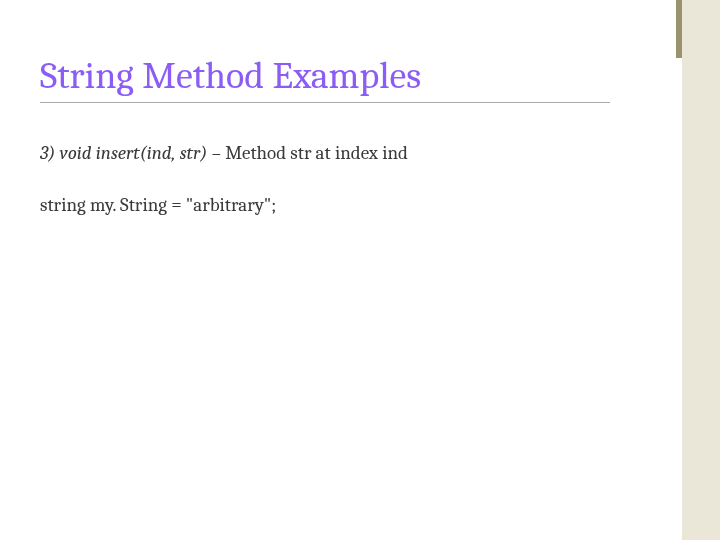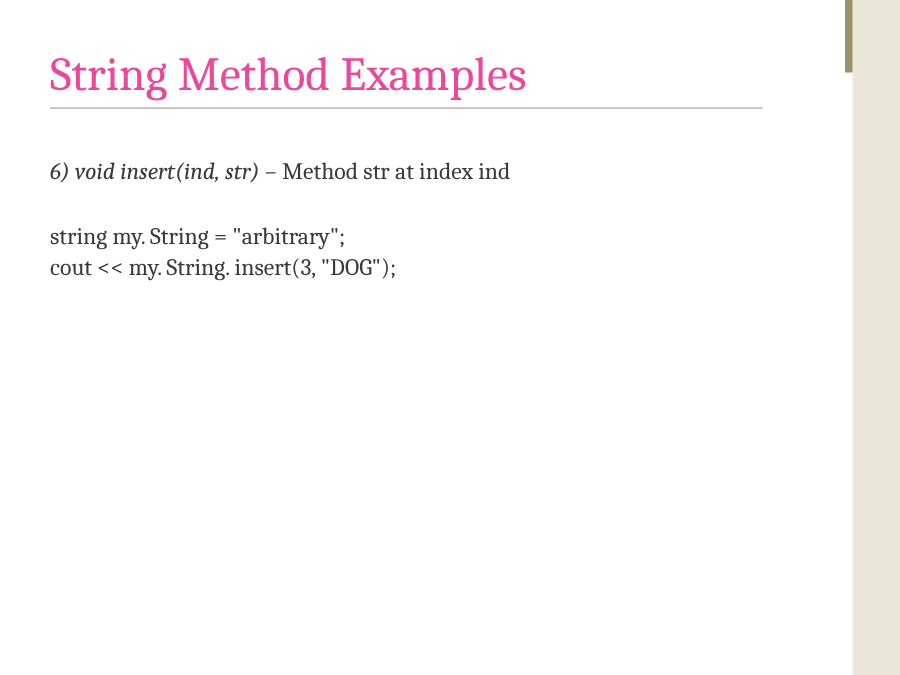--- a/index.html
+++ b/index.html
@@ -30,22 +30,22 @@
     background: #9a926d;
   }
   .content {
     padding: 38px 70px 0 40px;
     box-sizing: border-box;
     width: 680px; 
   }
   .title {
     font-size: 38px;
     font-weight: 400;
-    color: #ec4899;
-    margin: 0 0 2px 0;
+    color: #8b5cf6;
+    margin: 16px 0 2px 0;
     letter-spacing: 0px;
   }
   .rule {
     border: none;
     border-top: 1px solid #a8a8a8;
     margin: 4px 0 38px 0;
   }
   .line {
     font-size: 19px;
     line-height: 1.35;
@@ -59,20 +59,19 @@
 <body>
 
 <div class="sidebar"></div>
 <div class="accent-bar"></div>
 
 <div class="content">
   <h1 class="title">String Method Examples</h1>
   <hr class="rule">
 
   <p class="line">
-    <span class="italic">6) void insert(ind, str) –</span><span> Method str at index ind</span>
+    <span class="italic">3) void insert(ind, str) –</span><span> Method str at index ind</span>
   </p>
 
   <div class="spacer"></div>
 
   <p class="line">string my. String = "arbitrary";</p>
-  <p class="line">cout &lt;&lt; my. String. insert(3, "DOG");</p>
 </div>
 
 </body></html>

